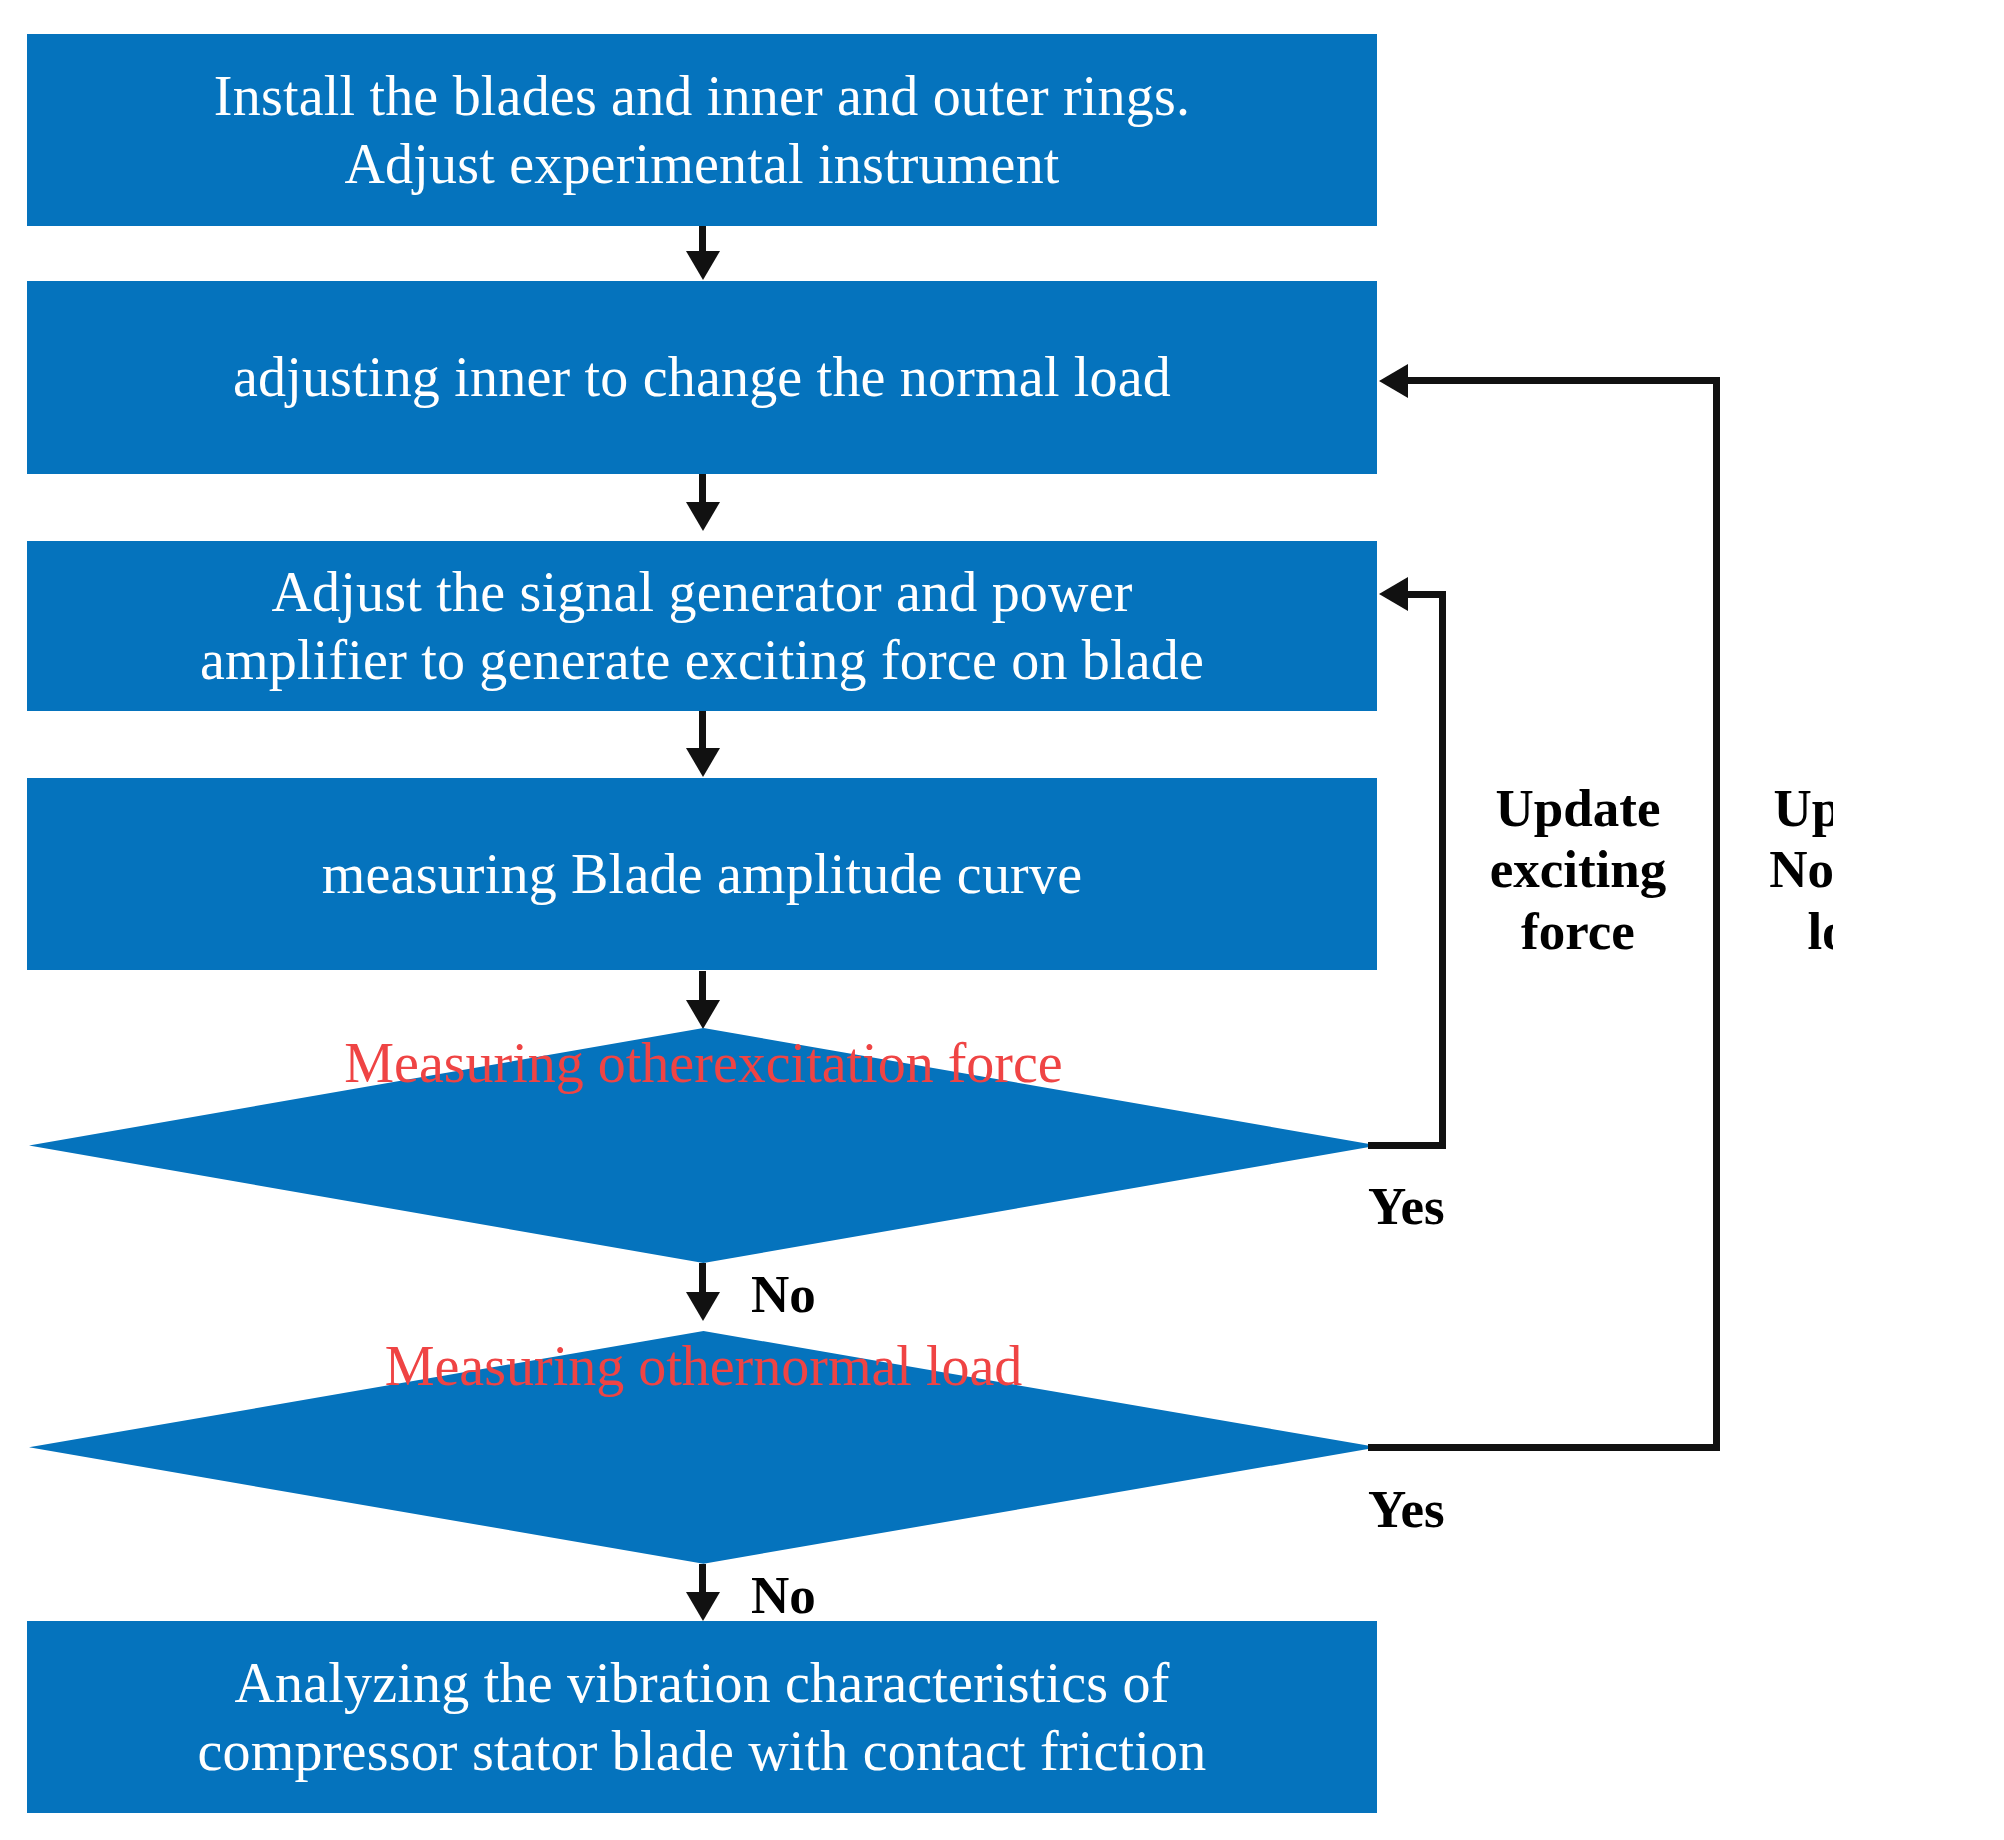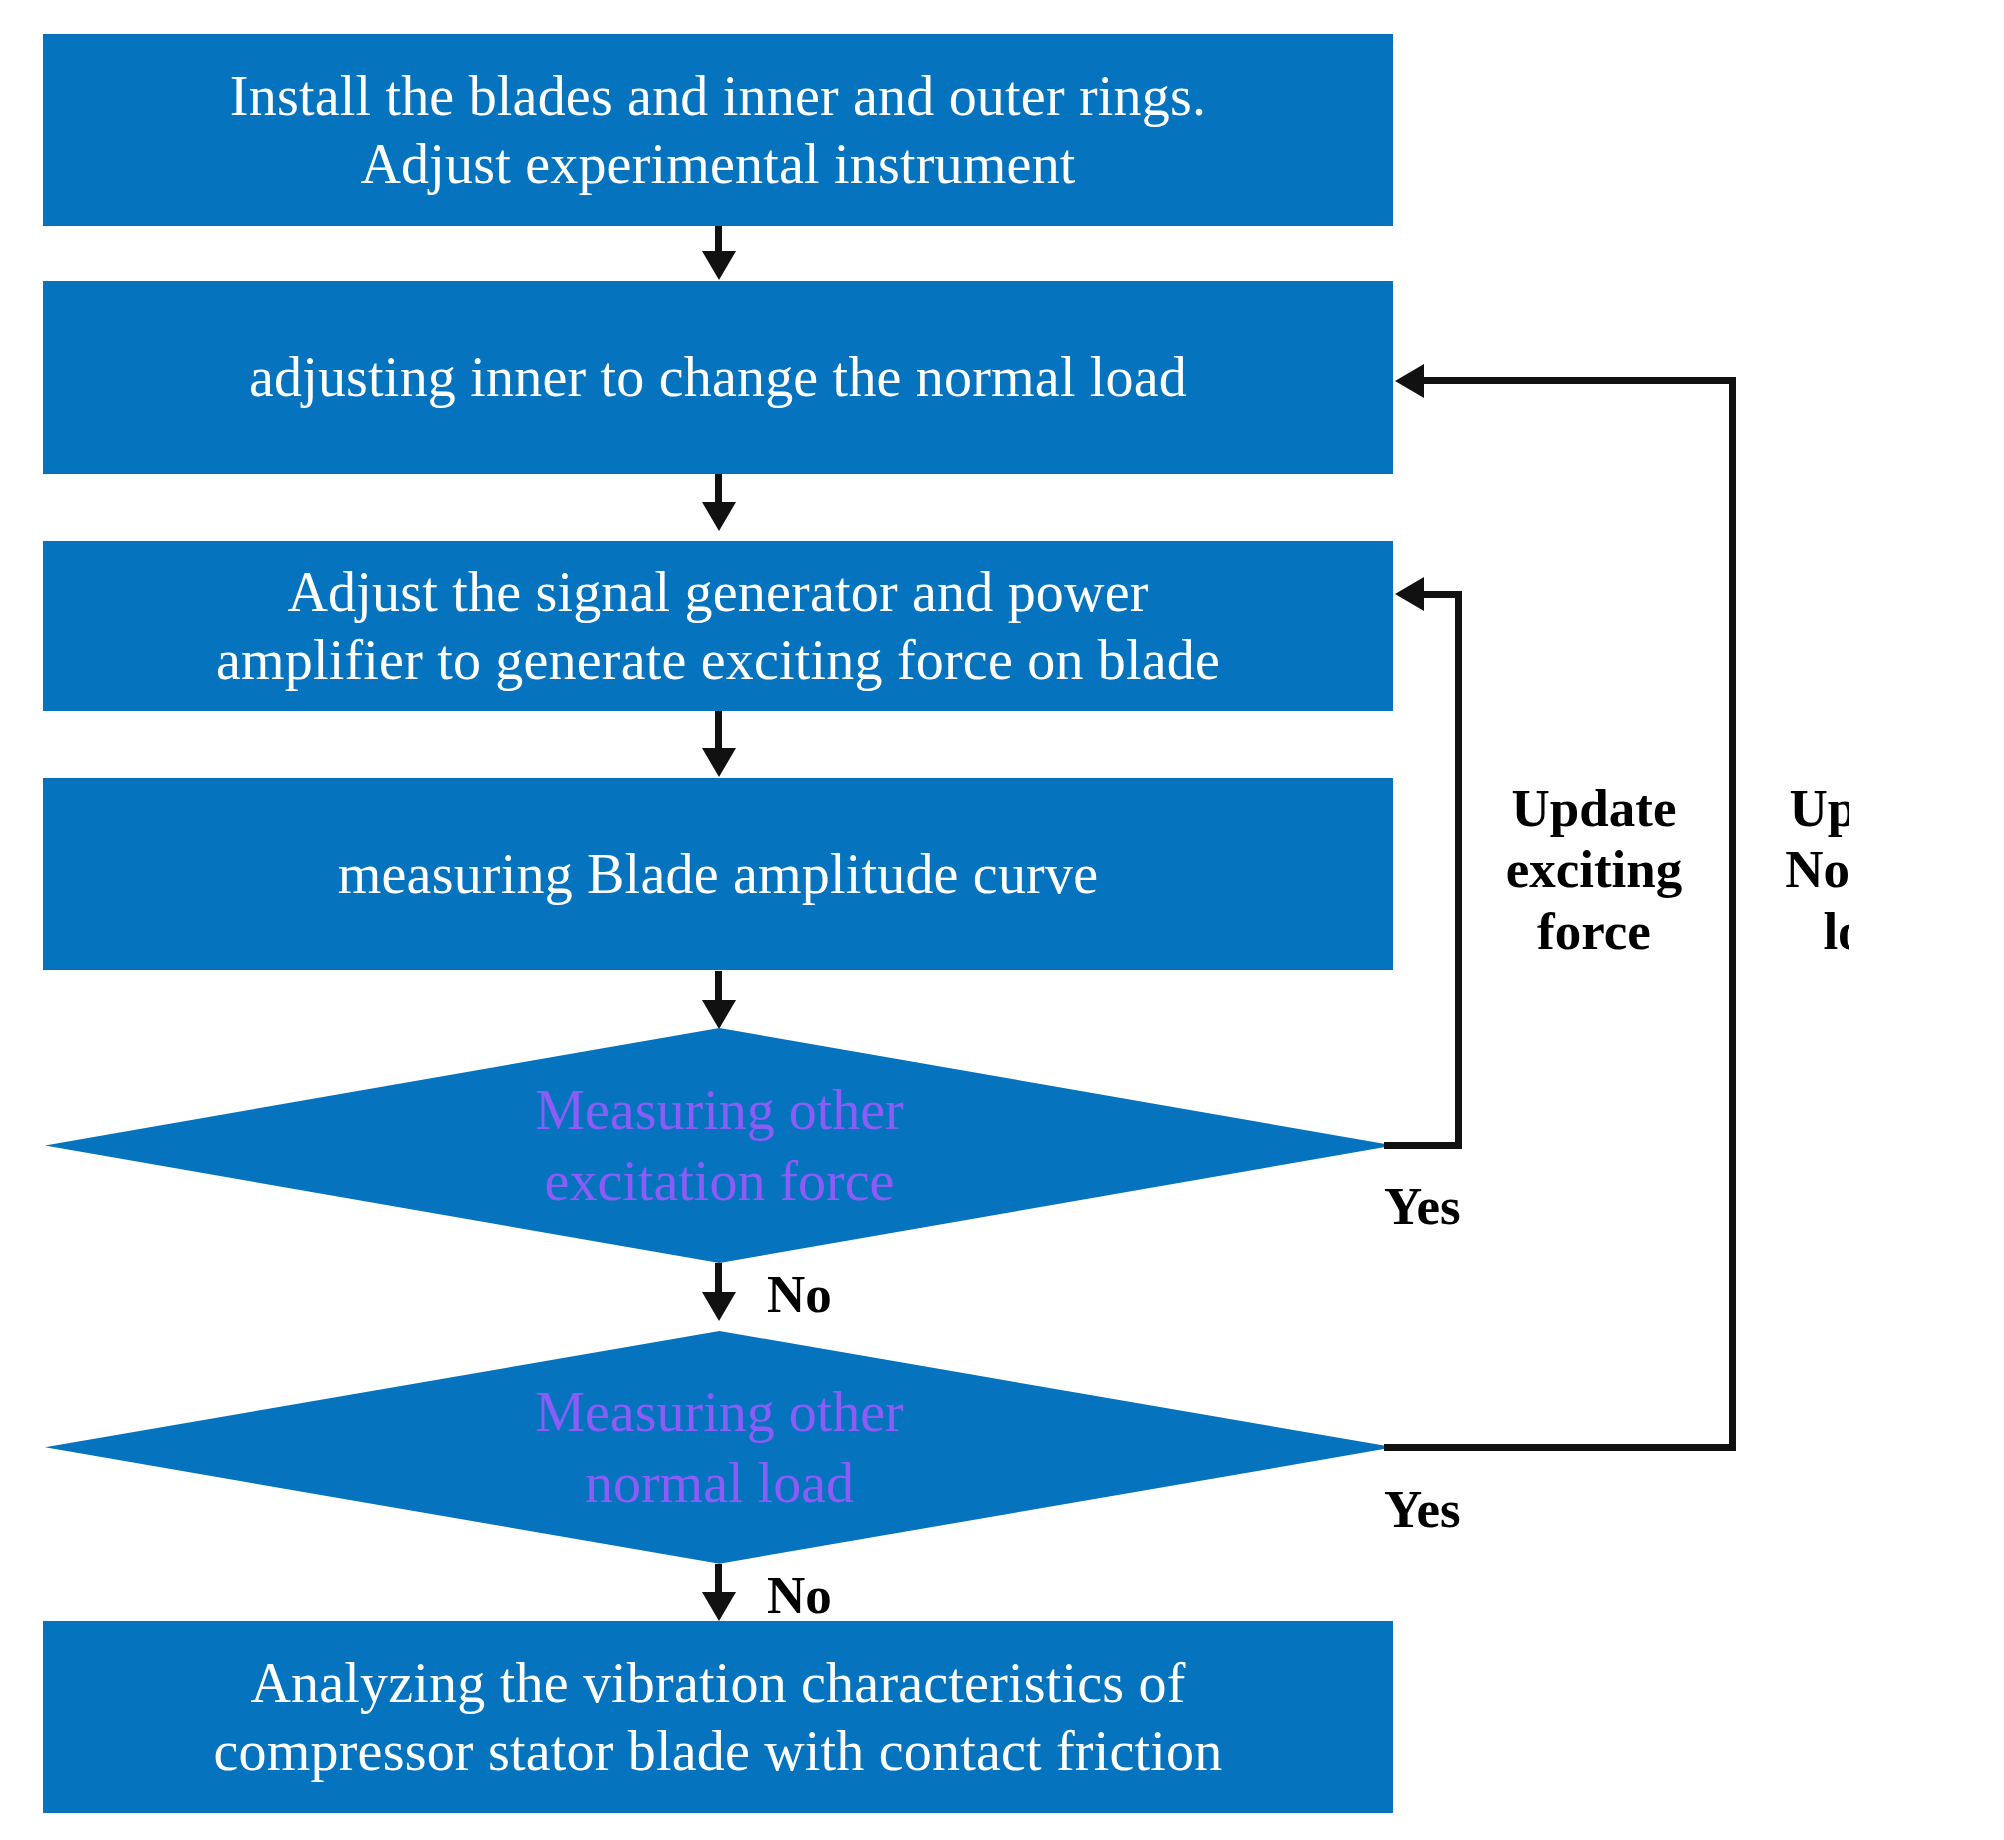--- a/index.html
+++ b/index.html
@@ -3,21 +3,20 @@
 <meta charset="utf-8">
 <style>
   html,body{margin:0;padding:0;background:#ffffff;}
   #stage{
     position:relative;
     width:1833px;
     height:1840px;
     background:#ffffff;
     overflow:hidden;
     font-family:"Liberation Serif","DejaVu Serif",serif;
-    margin-left:16px;
   }
   .proc{
     position:absolute;
     background:#0573BD;
     color:#ffffff;
     display:flex;
     flex-direction:column;
     align-items:center;
     justify-content:center;
     text-align:center;
@@ -26,23 +25,23 @@
     letter-spacing:0.2px;
     box-sizing:border-box;
     padding:0 18.5px;
   }
   .proc .ln{display:block;white-space:nowrap;}
 
   .diamond-wrap{position:absolute;}
   .diamond-shape{position:absolute;inset:0;}
   .diamond-label{
     position:absolute;inset:0;
-    display:flex;flex-direction:column;
-    align-items:center;justify-content:center;
-    color:#8b5cf6;font-size:56px;line-height:1.26;text-align:center;
+    display:flex;flex-direction:row;
+    align-items:flex-start;justify-content:center;
+    color:#ef4444;font-size:56px;line-height:1.26;text-align:center;
     pointer-events:none;
   }
   .diamond-label .ln{display:block;white-space:nowrap;}
 
   .edge{position:absolute;background:#111111;}
   .vline{width:7px;}
   .hline{height:7px;}
 
   .arrow-down{
     position:absolute;

